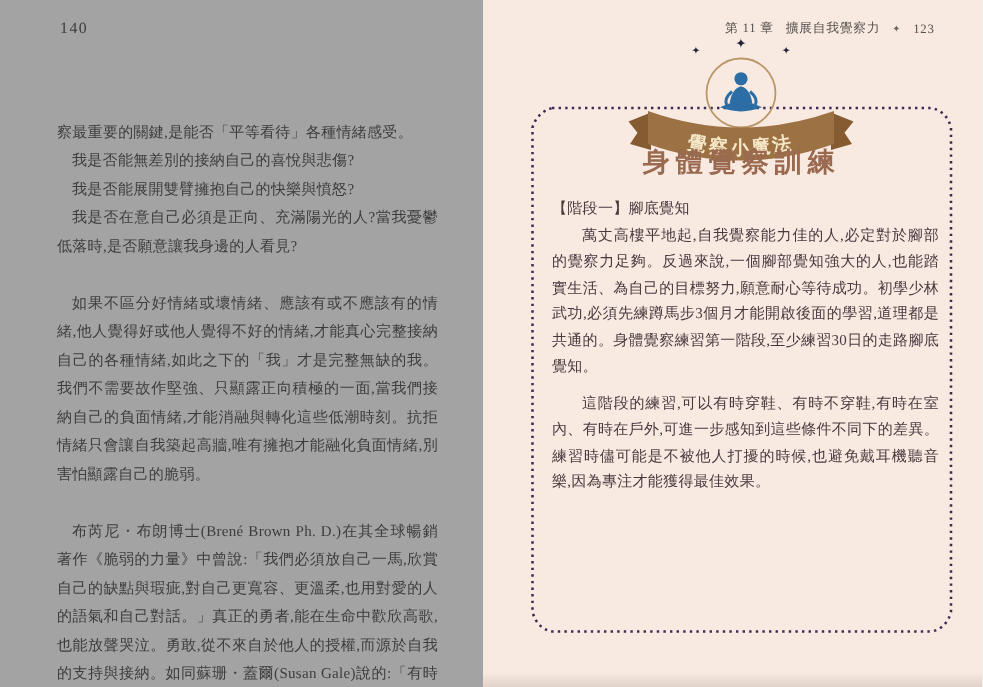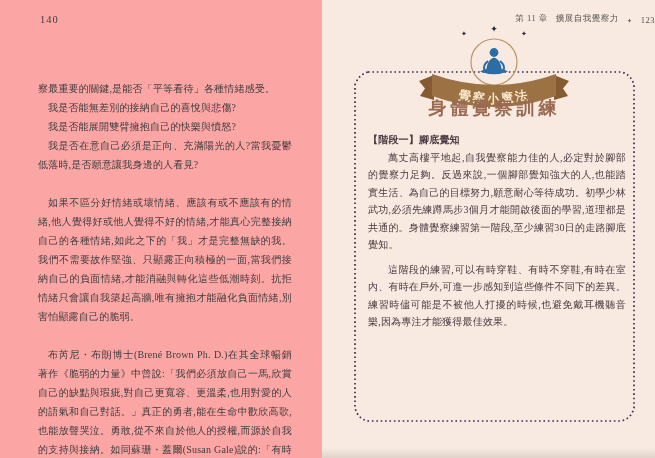--- a/index.html
+++ b/index.html
@@ -2,42 +2,42 @@
 <html><head>
 <meta charset="utf-8">
 <style>
   html,body { margin:0; padding:0; background:#e9e9e9; }
   .spread {
     position:relative; width:655px; height:458px; display:flex;
     font-family:"Liberation Serif","DejaVu Serif",serif;
     overflow:hidden; background:#fff;
   }
   
-  .page-left { position:relative; width:322px; height:458px; background:#fca5a5; }
+  .page-left { position:relative; width:322px; height:458px; background:#a3a3a3; }
   .folio-left {
     position:absolute; top:14px; left:40px;
     font-size:10.5px; color:#3c3c3c; letter-spacing:1px;
   }
   .left-body {
     position:absolute; top:79px; left:38px; width:254px;
     font-size:10px; line-height:19px; letter-spacing:.2px;
     color:#3d3d3d; text-align:justify;
   }
   .left-body p { margin:0; text-indent:1em; }
   .left-body p.no-indent { text-indent:0; }
   .left-body p.gap-before { margin-top:19px; }
   
   .page-right { position:relative; width:333px; height:458px; background:#f8eae1; }
   .page-right::after {
     content:""; position:absolute; left:0; right:0; bottom:0; height:10px;
     background:linear-gradient(to bottom, rgba(125,102,96,0), rgba(125,102,96,.18));
   }
   .page-header {
-    position:absolute; top:13px; right:0;
-    display:flex; align-items:flex-end; gap:8px;
+    position:absolute; top:13px; right:32px;
+    display:flex; align-items:center; gap:8px;
     font-size:8.5px; color:#55504e; letter-spacing:.5px;
   }
   .page-header .sep { font-size:6.5px; color:#6a625e; }
   .dotted-border { position:absolute; top:0; left:0; }
   
   .badge { position:absolute; top:24px; left:172px; width:0; height:96px; }
   .stars { position:absolute; top:2px; left:-33px; width:66px; display:flex; justify-content:space-between; color:#23233b; }
   .stars span { font-size:7px; line-height:1; transform:translateY(5px); }
   .stars span.mid { font-size:9px; transform:translateY(-1px); }
   .medallion { position:absolute; top:13px; left:-25px; }
@@ -47,21 +47,21 @@
     position:absolute; top:96px; left:33px; width:279px;
     text-align:center; font-size:18px; font-weight:bold;
     letter-spacing:4px; color:#9a6a50;
   }
   .box-body {
     position:absolute; top:131px; left:46px; width:258px;
     font-size:10px; line-height:17.5px; letter-spacing:.2px;
     color:#49393f; text-align:justify;
   }
   .box-body p { margin:0 0 7px; text-indent:2em; }
-  .box-body .stage-heading { font-weight:bold; text-indent:0; margin:0 0 0; }
+  .box-body .stage-heading { font-weight:normal; text-indent:0; margin:0 0 0; }
 </style>
 </head>
 <body>
 
 <div class="spread">
 
   <div class="page-left">
     <div class="folio-left">140</div>
 
     <div class="left-body">

